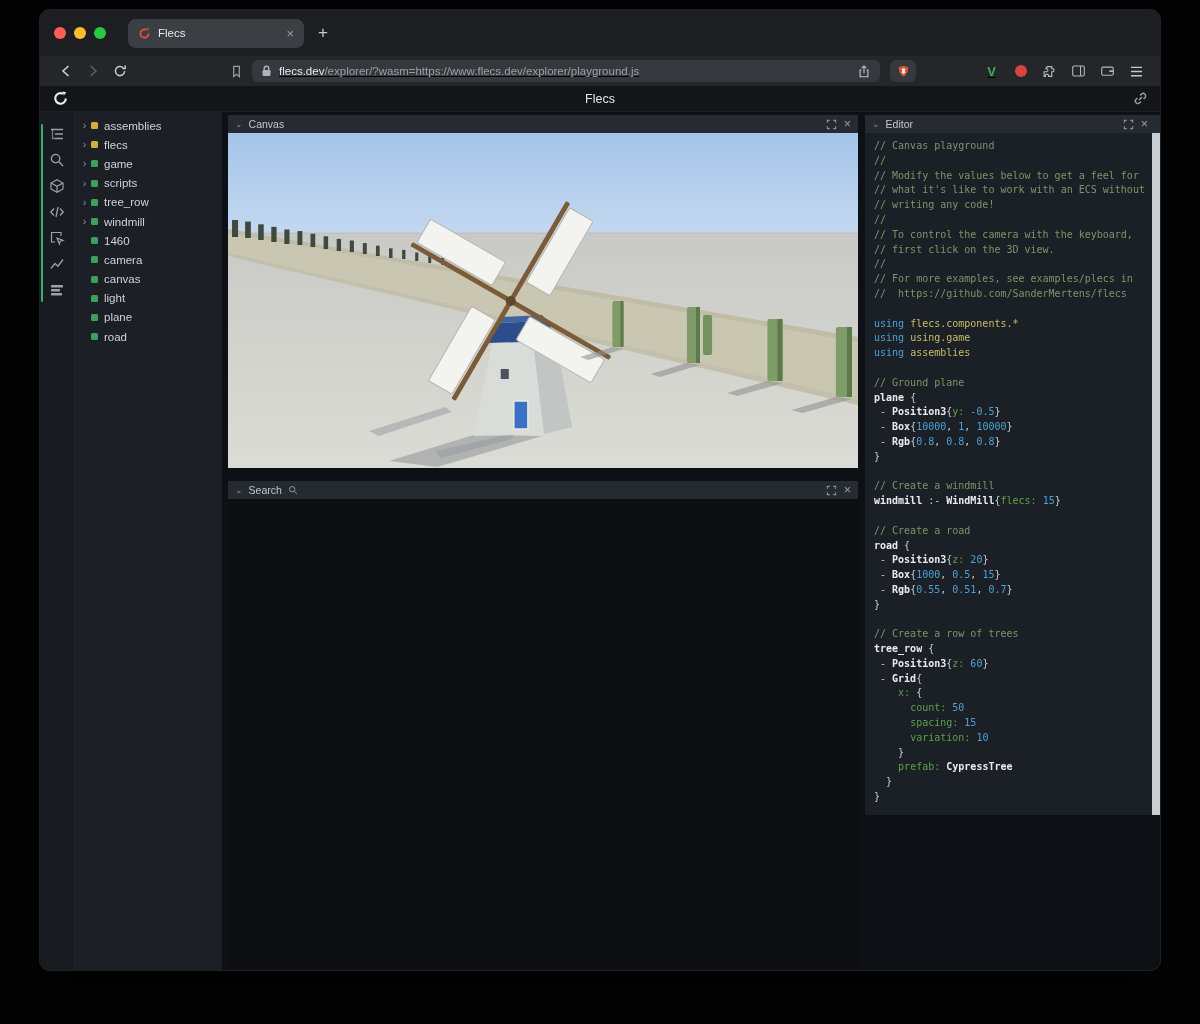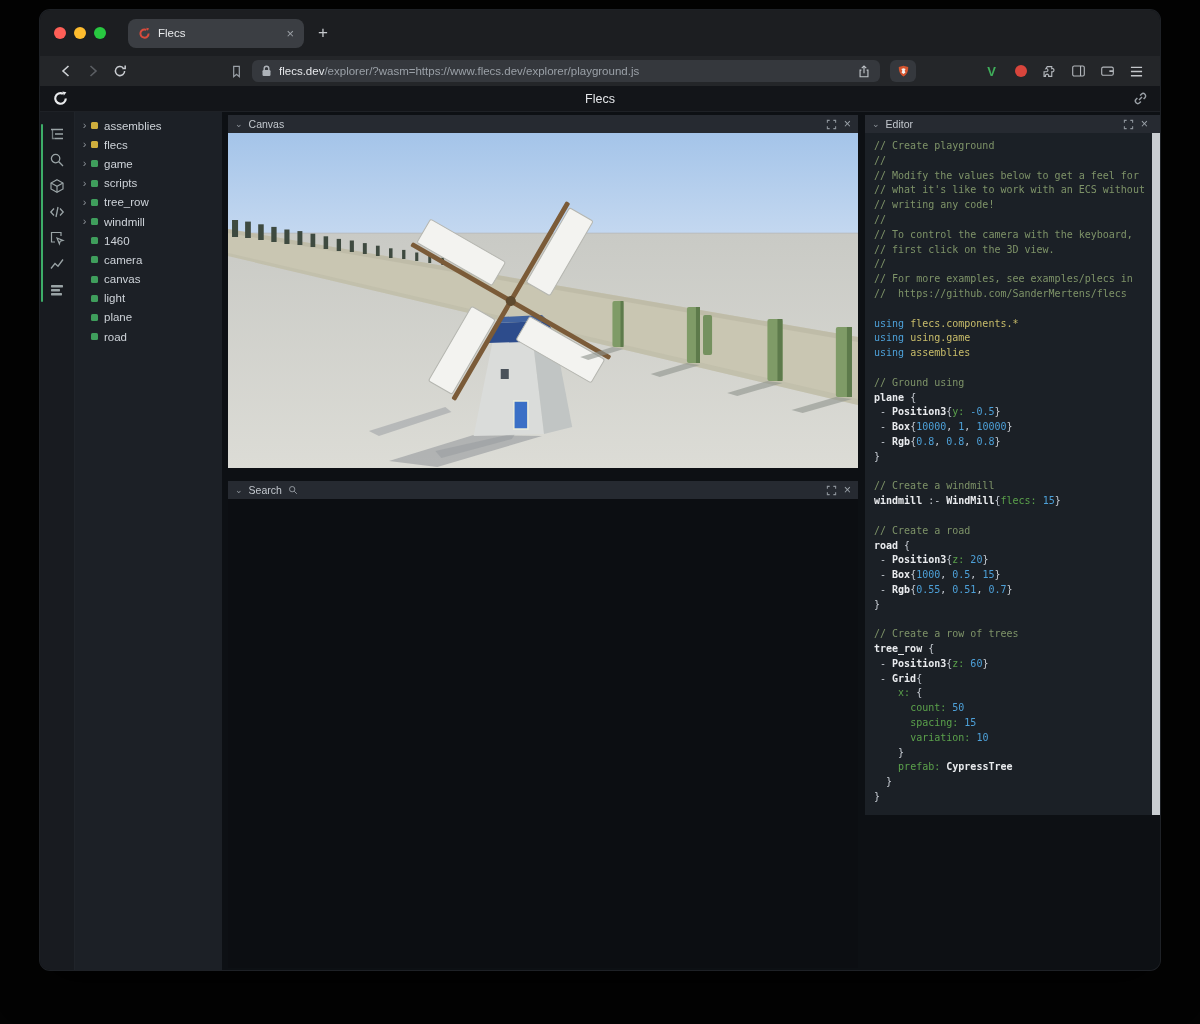--- a/index.html
+++ b/index.html
@@ -11,21 +11,21 @@
   
   .tabbar{flex:0 0 46px;background:#1c1e21;display:flex;align-items:center;padding:0 14px;}
   .lights{display:flex;gap:8px;margin-right:22px;}
   .light{width:12px;height:12px;border-radius:50%;}
   .l-close{background:#ff5f57;} .l-min{background:#febc2e;} .l-max{background:#28c840;}
   .tab{display:flex;align-items:center;gap:7px;background:#3b3e43;border-radius:8px;height:29px;padding:0 10px;width:176px;}
   .tab-title{color:#e8eaec;font-size:11.5px;flex:1;white-space:nowrap;overflow:hidden;}
   .tab-close{color:#9ba0a6;font-size:13px;cursor:default;}
   .newtab{color:#c5c8cc;font-size:17px;margin-left:14px;}
   
-  .navbar{flex:0 0 30px;background:#242629;display:flex;align-items:center;padding:0 14px;gap:4px;}
+  .navbar{flex:0 0 30px;background:#242629;display:flex;align-items:center;padding:0 14px;gap:4px;text-decoration:underline;}
   .nav-ic{width:23px;height:22px;display:flex;align-items:center;justify-content:center;flex:0 0 auto;}
   .spacer-nav{width:86px;flex:0 0 auto;}
   .urlbar{flex:1;height:22px;background:#35383d;border-radius:6px;display:flex;align-items:center;padding:0 9px;gap:7px;min-width:0;}
   .url-text{font-size:11.5px;white-space:nowrap;overflow:hidden;min-width:0;}
   .url-host{color:#e5e7ea;}
   .url-rest{color:#9aa0a7;}
   .url-grow{flex:1;}
   .chip{width:26px;height:22px;border-radius:6px;background:#35383d;display:flex;align-items:center;justify-content:center;margin-left:6px;}
   .exts{display:flex;align-items:center;gap:10px;margin-left:62px;}
   .ext{width:19px;height:19px;display:flex;align-items:center;justify-content:center;}
@@ -475,37 +475,37 @@
                     <path d="M8,1.5 H10.5 V4"></path>
                     <path d="M10.5,8 V10.5 H8"></path>
                     <path d="M4,10.5 H1.5 V8"></path>
                   </g>
                 </svg>
             </span>
             <span class="ph-close">×</span>
           </div>
           <div class="editor-body">
             <div id="editor-code">
-                <div class="code-line"><span class="tok-cm">// Create playground</span></div>
+                <div class="code-line"><span class="tok-cm">// Canvas playground</span></div>
                 <div class="code-line"><span class="tok-cm">//</span></div>
                 <div class="code-line"><span class="tok-cm">// Modify the values below to get a feel for</span></div>
                 <div class="code-line"><span class="tok-cm">// what it's like to work with an ECS without</span></div>
                 <div class="code-line"><span class="tok-cm">// writing any code!</span></div>
                 <div class="code-line"><span class="tok-cm">//</span></div>
                 <div class="code-line"><span class="tok-cm">// To control the camera with the keyboard,</span></div>
                 <div class="code-line"><span class="tok-cm">// first click on the 3D view.</span></div>
                 <div class="code-line"><span class="tok-cm">//</span></div>
                 <div class="code-line"><span class="tok-cm">// For more examples, see examples/plecs in</span></div>
                 <div class="code-line"><span class="tok-cm">//  https://github.com/SanderMertens/flecs</span></div>
                 <div class="code-line">&nbsp;</div>
                 <div class="code-line"><span class="tok-kw">using </span><span class="tok-mod">flecs.components.*</span></div>
                 <div class="code-line"><span class="tok-kw">using </span><span class="tok-mod">using.game</span></div>
                 <div class="code-line"><span class="tok-kw">using </span><span class="tok-mod">assemblies</span></div>
                 <div class="code-line">&nbsp;</div>
-                <div class="code-line"><span class="tok-cm">// Ground using</span></div>
+                <div class="code-line"><span class="tok-cm">// Ground plane</span></div>
                 <div class="code-line"><span class="tok-id">plane</span><span class="tok-pn"> {</span></div>
                 <div class="code-line"><span class="tok-pn"> - </span><span class="tok-id">Position3</span><span class="tok-pn">{</span><span class="tok-key">y:</span><span class="tok-pn"> </span><span class="tok-num">-0.5</span><span class="tok-pn">}</span></div>
                 <div class="code-line"><span class="tok-pn"> - </span><span class="tok-id">Box</span><span class="tok-pn">{</span><span class="tok-num">10000</span><span class="tok-pn">, </span><span class="tok-num">1</span><span class="tok-pn">, </span><span class="tok-num">10000</span><span class="tok-pn">}</span></div>
                 <div class="code-line"><span class="tok-pn"> - </span><span class="tok-id">Rgb</span><span class="tok-pn">{</span><span class="tok-num">0.8</span><span class="tok-pn">, </span><span class="tok-num">0.8</span><span class="tok-pn">, </span><span class="tok-num">0.8</span><span class="tok-pn">}</span></div>
                 <div class="code-line"><span class="tok-pn">}</span></div>
                 <div class="code-line">&nbsp;</div>
                 <div class="code-line"><span class="tok-cm">// Create a windmill</span></div>
                 <div class="code-line"><span class="tok-id">windmill</span><span class="tok-pn"> :- </span><span class="tok-id">WindMill</span><span class="tok-pn">{</span><span class="tok-key">flecs:</span><span class="tok-pn"> </span><span class="tok-num">15</span><span class="tok-pn">}</span></div>
                 <div class="code-line">&nbsp;</div>
                 <div class="code-line"><span class="tok-cm">// Create a road</span></div>

